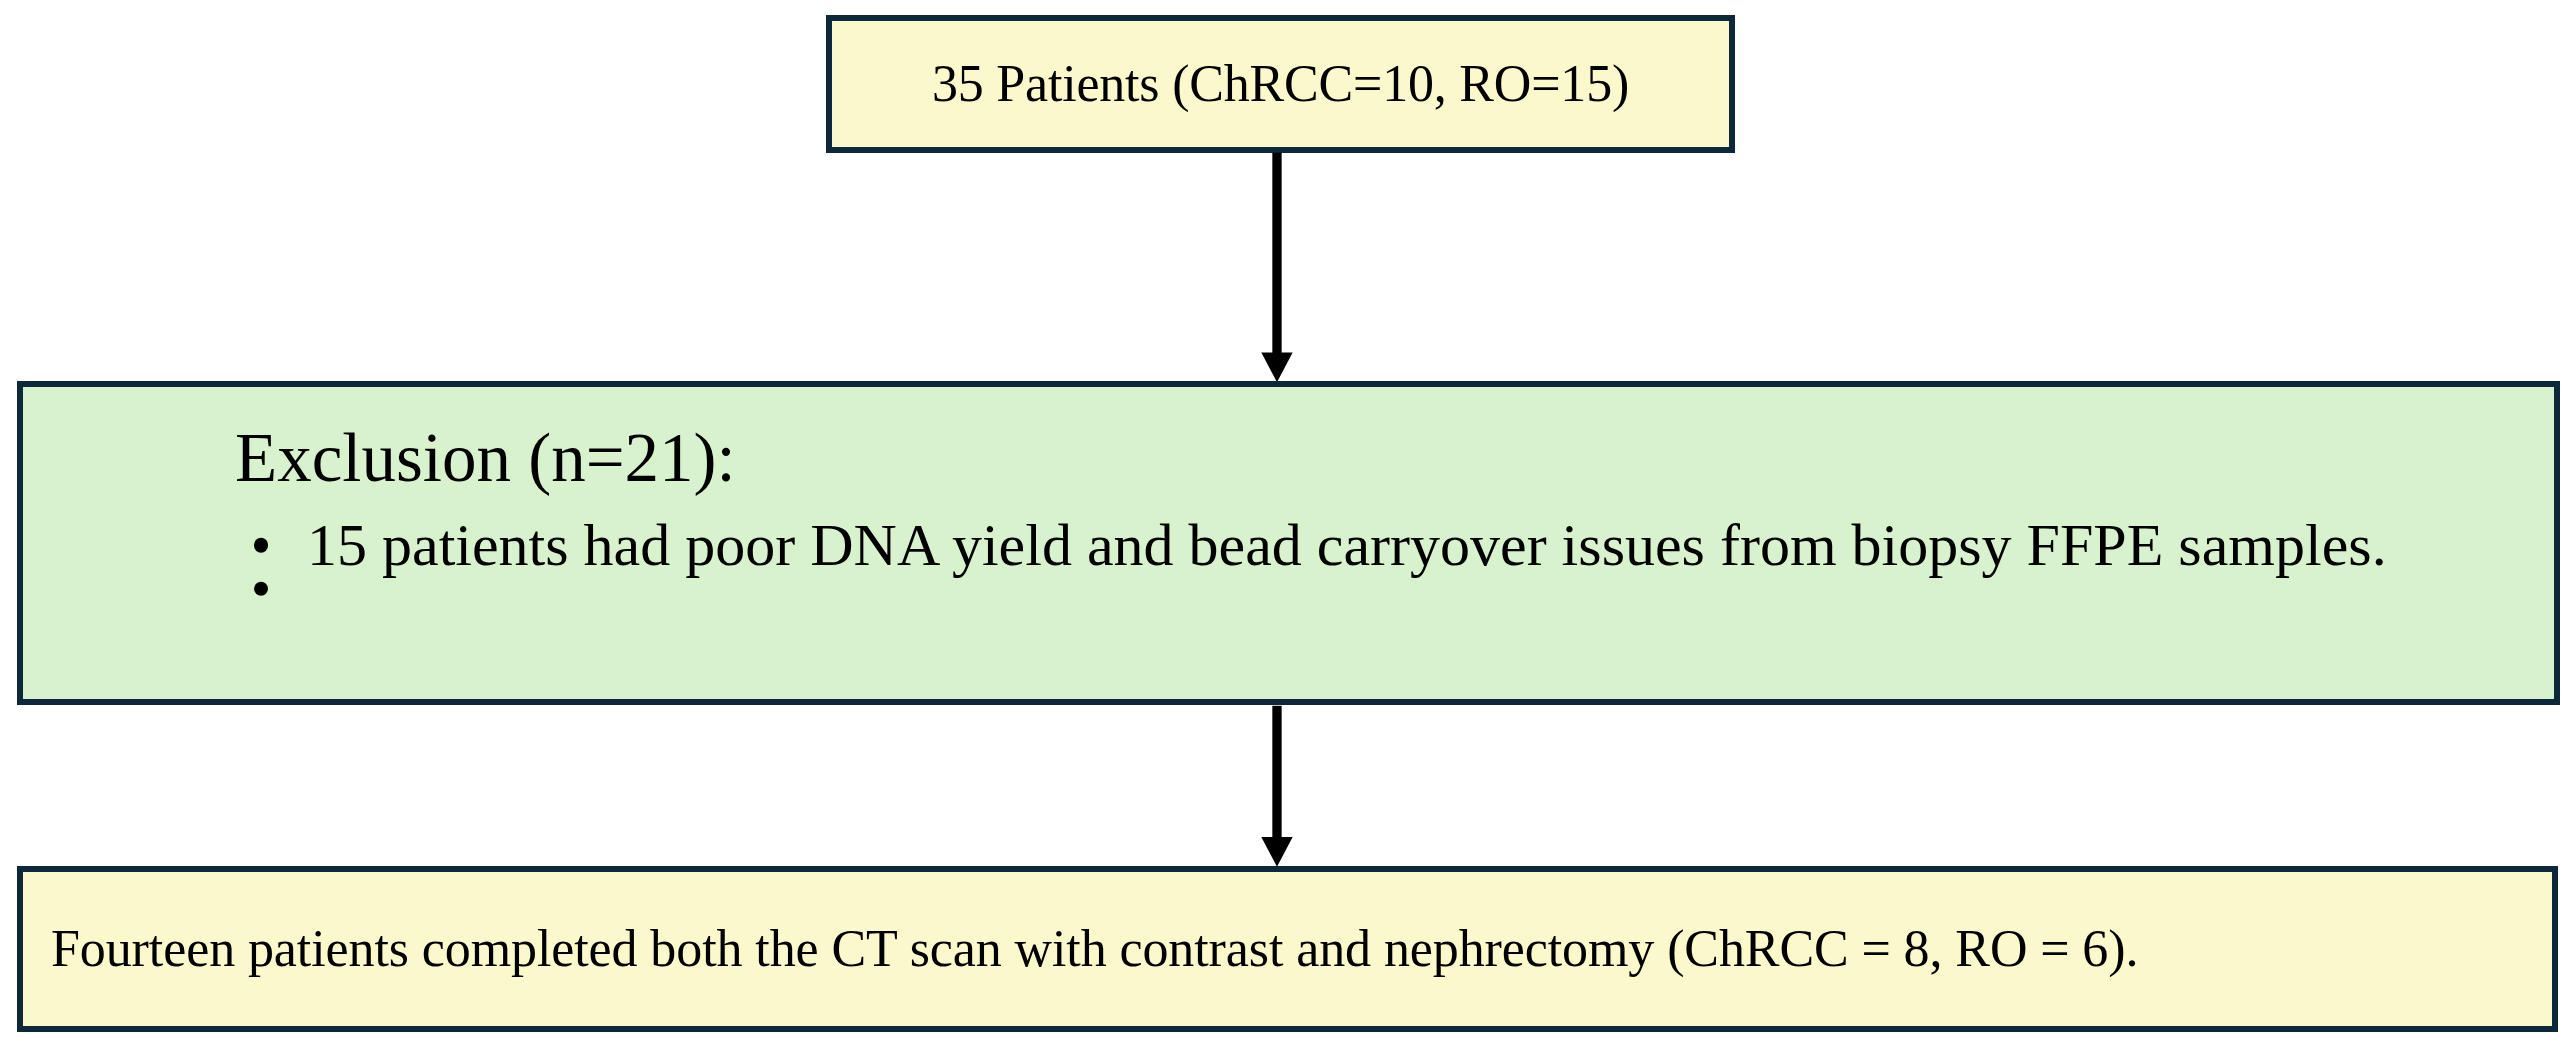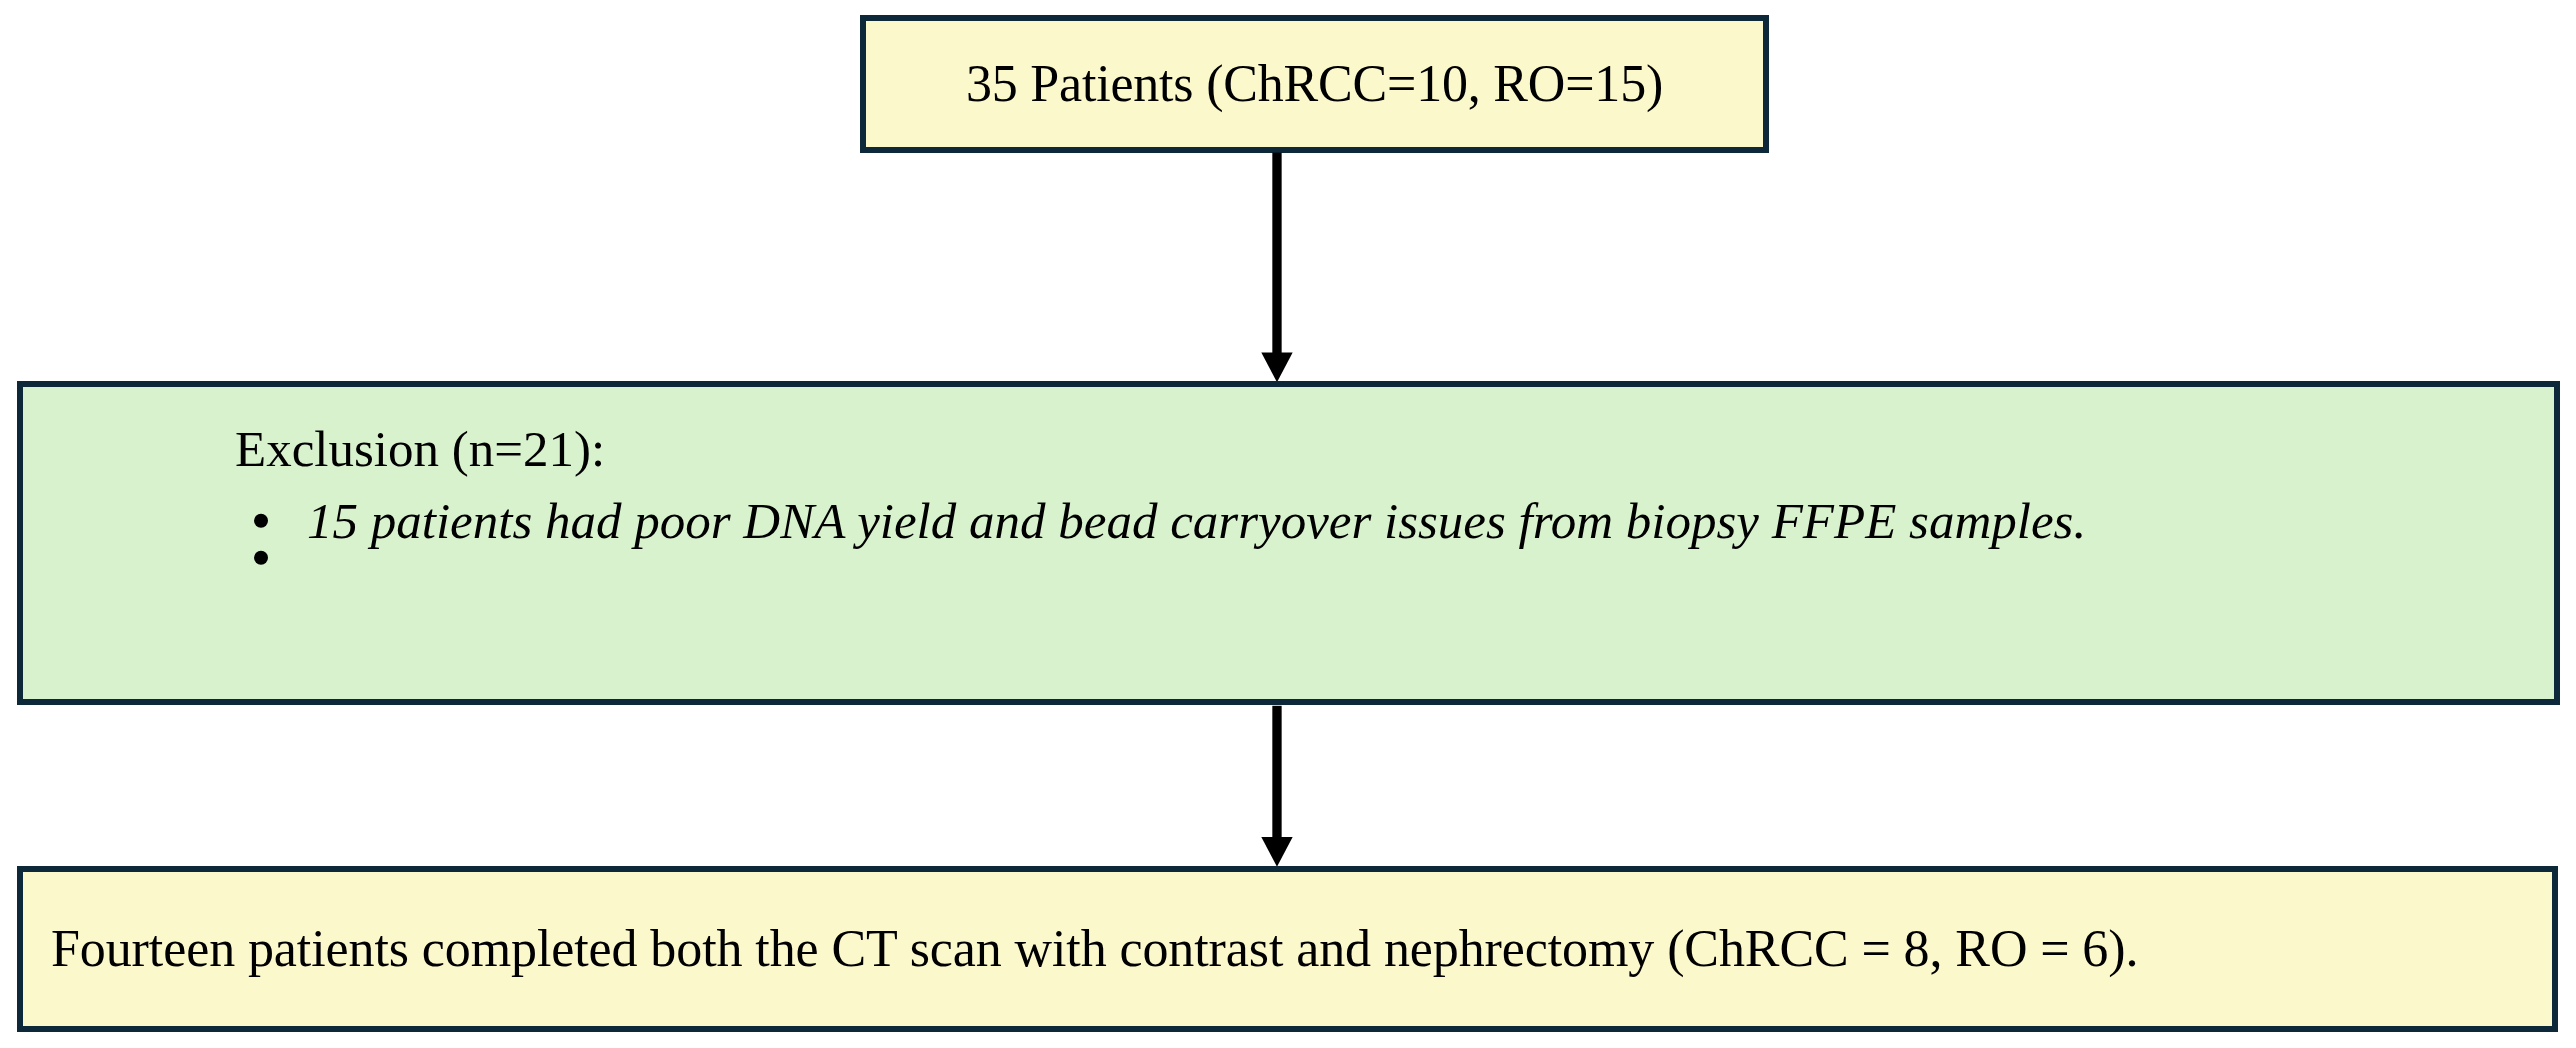--- a/index.html
+++ b/index.html
@@ -27,21 +27,21 @@
     border: 6.8px solid #0d2838;
     display: flex;
     flex-direction: column;
     justify-content: center;
   }
   .node.fill-yellow { background: #fbf8cc; }
   .node.fill-green  { background: #d9f2ce; }
 
   
   #node-enrollment {
-    left: 860px;
+    left: 826px;
     top: 15.2px;
     width: 909px;
     height: 138px;
     align-items: center;
   }
   #node-enrollment .node-text {
     font-size: 52px;
     line-height: 1.05;
     white-space: nowrap;
     letter-spacing: -0.2px;
@@ -50,37 +50,36 @@
   
   #node-exclusion {
     left: 17px;
     top: 381px;
     width: 2543px;
     height: 324px;
     justify-content: flex-start;
     padding: 37px 0 0 0;
   }
   #node-exclusion .heading {
-    font-size: 51px;
+    font-size: 69px;
     line-height: 1.0;
     margin: 0 0 8.5px 212px;
   }
   #node-exclusion ul.bullet-list {
     list-style: none;
     margin: 0;
     padding: 0;
   }
   #node-exclusion ul.bullet-list li {
     position: relative;
     margin: 0 0 0 212px;
     padding-left: 72px;
-    font-size: 51px;
+    font-size: 60px;
     line-height: 1.46;
     white-space: nowrap;
-    font-style: italic;
   }
   #node-exclusion ul.bullet-list li .bullet-dot {
     position: absolute;
     left: 18.6px;
     top: 50%;
     transform: translateY(-50%);
     width: 14.4px;
     height: 14.4px;
     border-radius: 50%;
     background: #000000;

